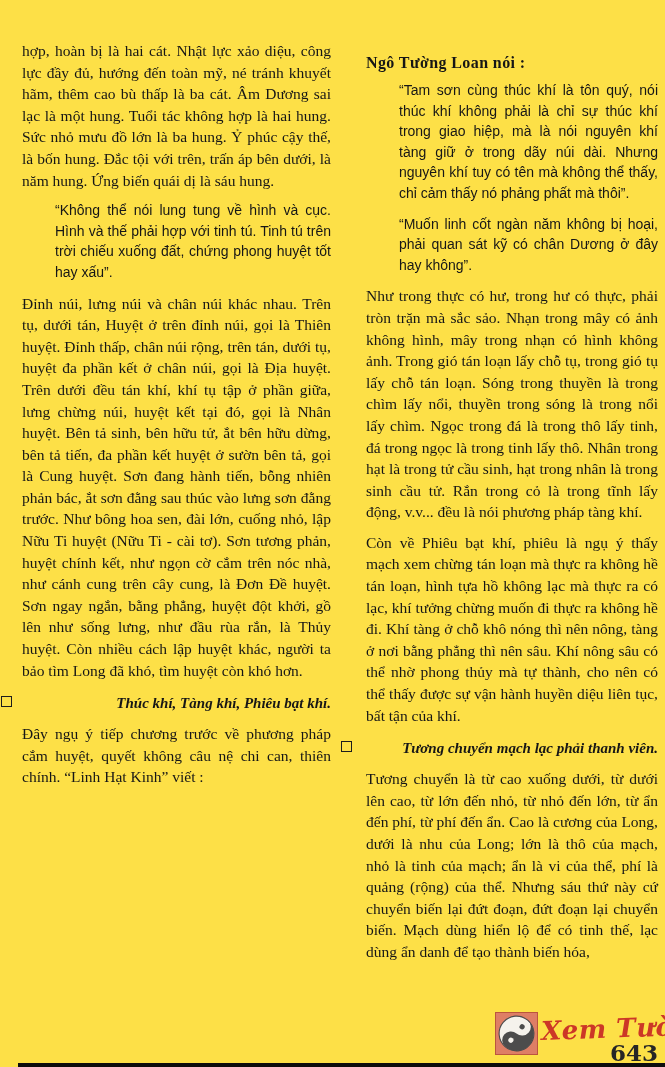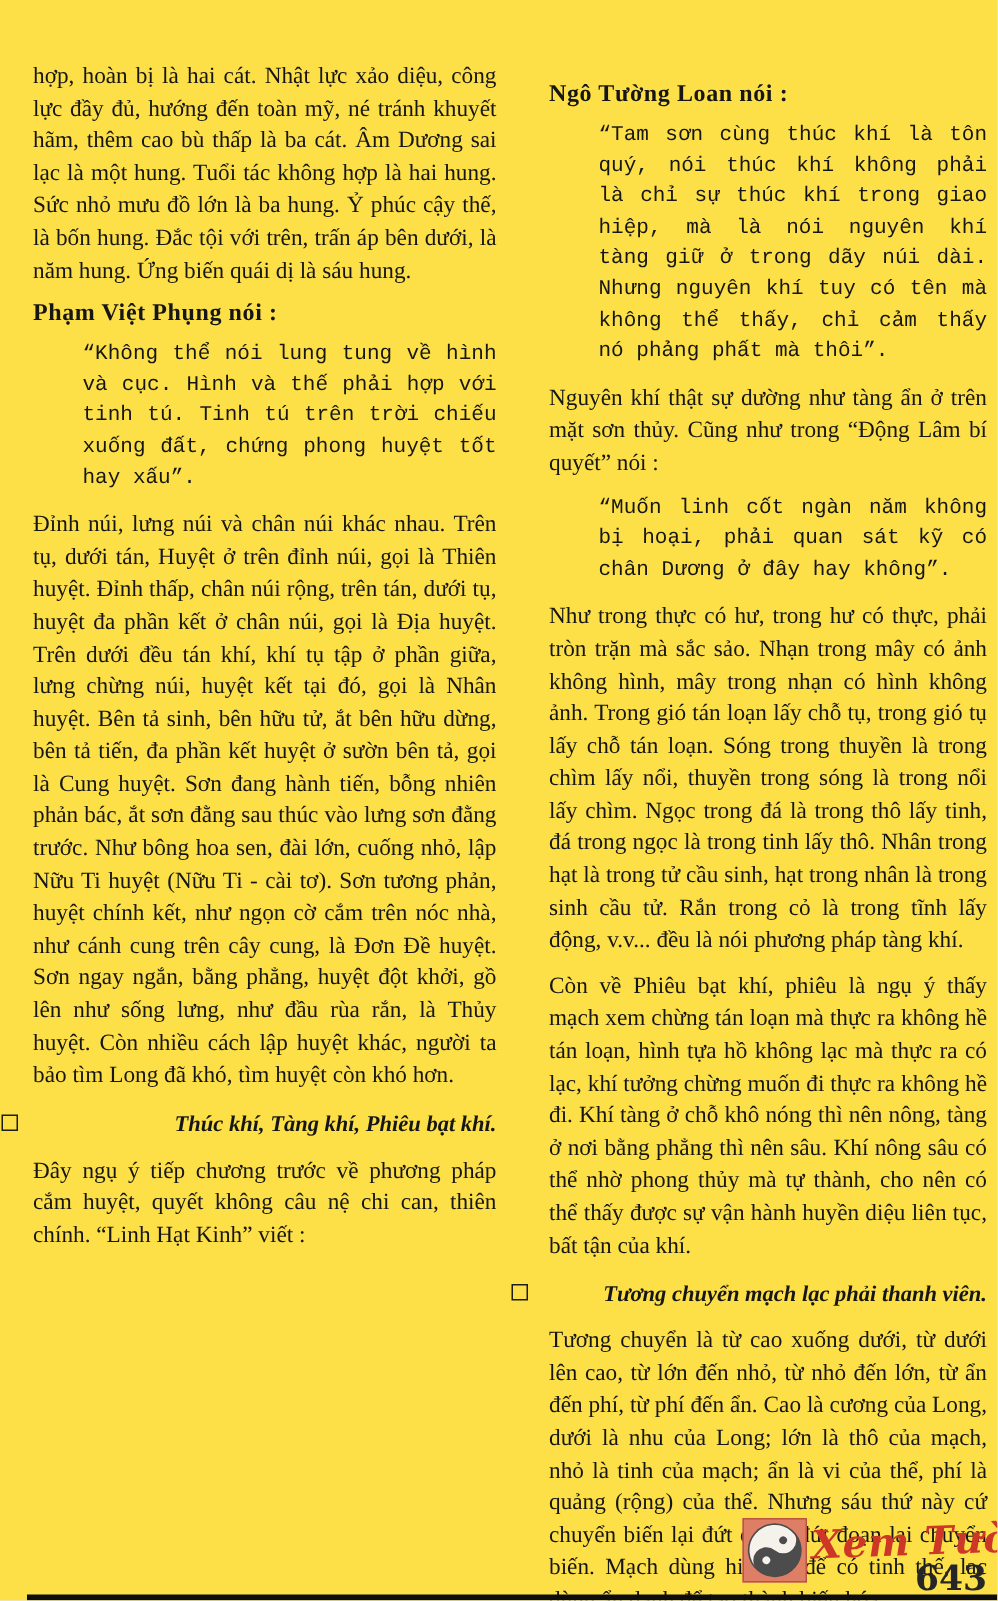--- a/index.html
+++ b/index.html
@@ -22,21 +22,21 @@
     text-justify:inter-word;
   }
   .speaker{
     margin:7px 0 8px 0;
     font-size:16px;
     font-weight:bold;
     letter-spacing:0.4px;
   }
   .quote{
     margin:0 0 10px 33px;
-    font-family:Liberation Mono, monospace;
+    font-family:Liberation Sans, sans-serif;
     font-size:14px;
     line-height:20.6px;
     text-align:justify;
   }
   .quote-tight{font-size:13.5px;line-height:20px;}
   .section{
     position:relative;
     margin:12px 0 10px 0;
     font-size:15px;
     font-weight:bold;
@@ -94,34 +94,32 @@
     background:#0d0d0d;
   }
 </style>
 </head>
 <body>
 
 <div class="page">
 
   <div class="col col-left">
     <p class="body">hợp, hoàn bị là hai cát. Nhật lực xảo diệu, công lực đầy đủ, hướng đến toàn mỹ, né tránh khuyết hãm, thêm cao bù thấp là ba cát. Âm Dương sai lạc là một hung. Tuổi tác không hợp là hai hung. Sức nhỏ mưu đồ lớn là ba hung. Ỷ phúc cậy thế, là bốn hung. Đắc tội với trên, trấn áp bên dưới, là năm hung. Ứng biến quái dị là sáu hung.</p>
-    <p class="speaker">Phạm Việt Phụng nói :</p>
     <p class="quote">“Không thể nói lung tung về hình và cục. Hình và thế phải hợp với tinh tú. Tinh tú trên trời chiếu xuống đất, chứng phong huyệt tốt hay xấu”.</p>
     <p class="body">Đỉnh núi, lưng núi và chân núi khác nhau. Trên tụ, dưới tán, Huyệt ở trên đỉnh núi, gọi là Thiên huyệt. Đỉnh thấp, chân núi rộng, trên tán, dưới tụ, huyệt đa phần kết ở chân núi, gọi là Địa huyệt. Trên dưới đều tán khí, khí tụ tập ở phần giữa, lưng chừng núi, huyệt kết tại đó, gọi là Nhân huyệt. Bên tả sinh, bên hữu tử, ắt bên hữu dừng, bên tả tiến, đa phần kết huyệt ở sườn bên tả, gọi là Cung huyệt. Sơn đang hành tiến, bỗng nhiên phản bác, ắt sơn đằng sau thúc vào lưng sơn đằng trước. Như bông hoa sen, đài lớn, cuống nhỏ, lập Nữu Ti huyệt (Nữu Ti - cài tơ). Sơn tương phản, huyệt chính kết, như ngọn cờ cắm trên nóc nhà, như cánh cung trên cây cung, là Đơn Đề huyệt. Sơn ngay ngắn, bằng phẳng, huyệt đột khởi, gồ lên như sống lưng, như đầu rùa rắn, là Thủy huyệt. Còn nhiều cách lập huyệt khác, người ta bảo tìm Long đã khó, tìm huyệt còn khó hơn.</p>
     <div class="section">
       <span class="bullet"></span>
       <span>Thúc khí, Tàng khí, Phiêu bạt khí.</span>
     </div>
     <p class="body">Đây ngụ ý tiếp chương trước về phương pháp cắm huyệt, quyết không câu nệ chi can, thiên chính. “Linh Hạt Kinh” viết :</p>
   </div>
 
   <div class="col col-right">
     <p class="speaker rc-speaker">Ngô Tường Loan nói :</p>
     <p class="quote">“Tam sơn cùng thúc khí là tôn quý, nói thúc khí không phải là chỉ sự thúc khí trong giao hiệp, mà là nói nguyên khí tàng giữ ở trong dãy núi dài. Nhưng nguyên khí tuy có tên mà không thể thấy, chỉ cảm thấy nó phảng phất mà thôi”.</p>
-    <p class="body">Nguyên khí thật sự dường như tàng ẩn ở trên mặt sơn thủy. Cũng như trong “Động Lâm bí quyết” nói :</p>
     <p class="quote">“Muốn linh cốt ngàn năm không bị hoại, phải quan sát kỹ có chân Dương ở đây hay không”.</p>
     <p class="body">Như trong thực có hư, trong hư có thực, phải tròn trặn mà sắc sảo. Nhạn trong mây có ảnh không hình, mây trong nhạn có hình không ảnh. Trong gió tán loạn lấy chỗ tụ, trong gió tụ lấy chỗ tán loạn. Sóng trong thuyền là trong chìm lấy nổi, thuyền trong sóng là trong nổi lấy chìm. Ngọc trong đá là trong thô lấy tinh, đá trong ngọc là trong tinh lấy thô. Nhân trong hạt là trong tử cầu sinh, hạt trong nhân là trong sinh cầu tử. Rắn trong cỏ là trong tĩnh lấy động, v.v... đều là nói phương pháp tàng khí.</p>
     <p class="body">Còn về Phiêu bạt khí, phiêu là ngụ ý thấy mạch xem chừng tán loạn mà thực ra không hề tán loạn, hình tựa hồ không lạc mà thực ra có lạc, khí tưởng chừng muốn đi thực ra không hề đi. Khí tàng ở chỗ khô nóng thì nên nông, tàng ở nơi bằng phẳng thì nên sâu. Khí nông sâu có thể nhờ phong thủy mà tự thành, cho nên có thể thấy được sự vận hành huyền diệu liên tục, bất tận của khí.</p>
     <div class="section">
       <span class="bullet"></span>
       <span>Tương chuyển mạch lạc phải thanh viên.</span>
     </div>
     <p class="body">Tương chuyển là từ cao xuống dưới, từ dưới lên cao, từ lớn đến nhỏ, từ nhỏ đến lớn, từ ẩn đến phí, từ phí đến ẩn. Cao là cương của Long, dưới là nhu của Long; lớn là thô của mạch, nhỏ là tinh của mạch; ẩn là vi của thể, phí là quảng (rộng) của thể. Nhưng sáu thứ này cứ chuyển biến lại đứt đoạn, đứt đoạn lại chuyển biến. Mạch dùng hiển lộ để có tinh thế, lạc dùng ẩn danh để tạo thành biến hóa,</p>
   </div>
 

